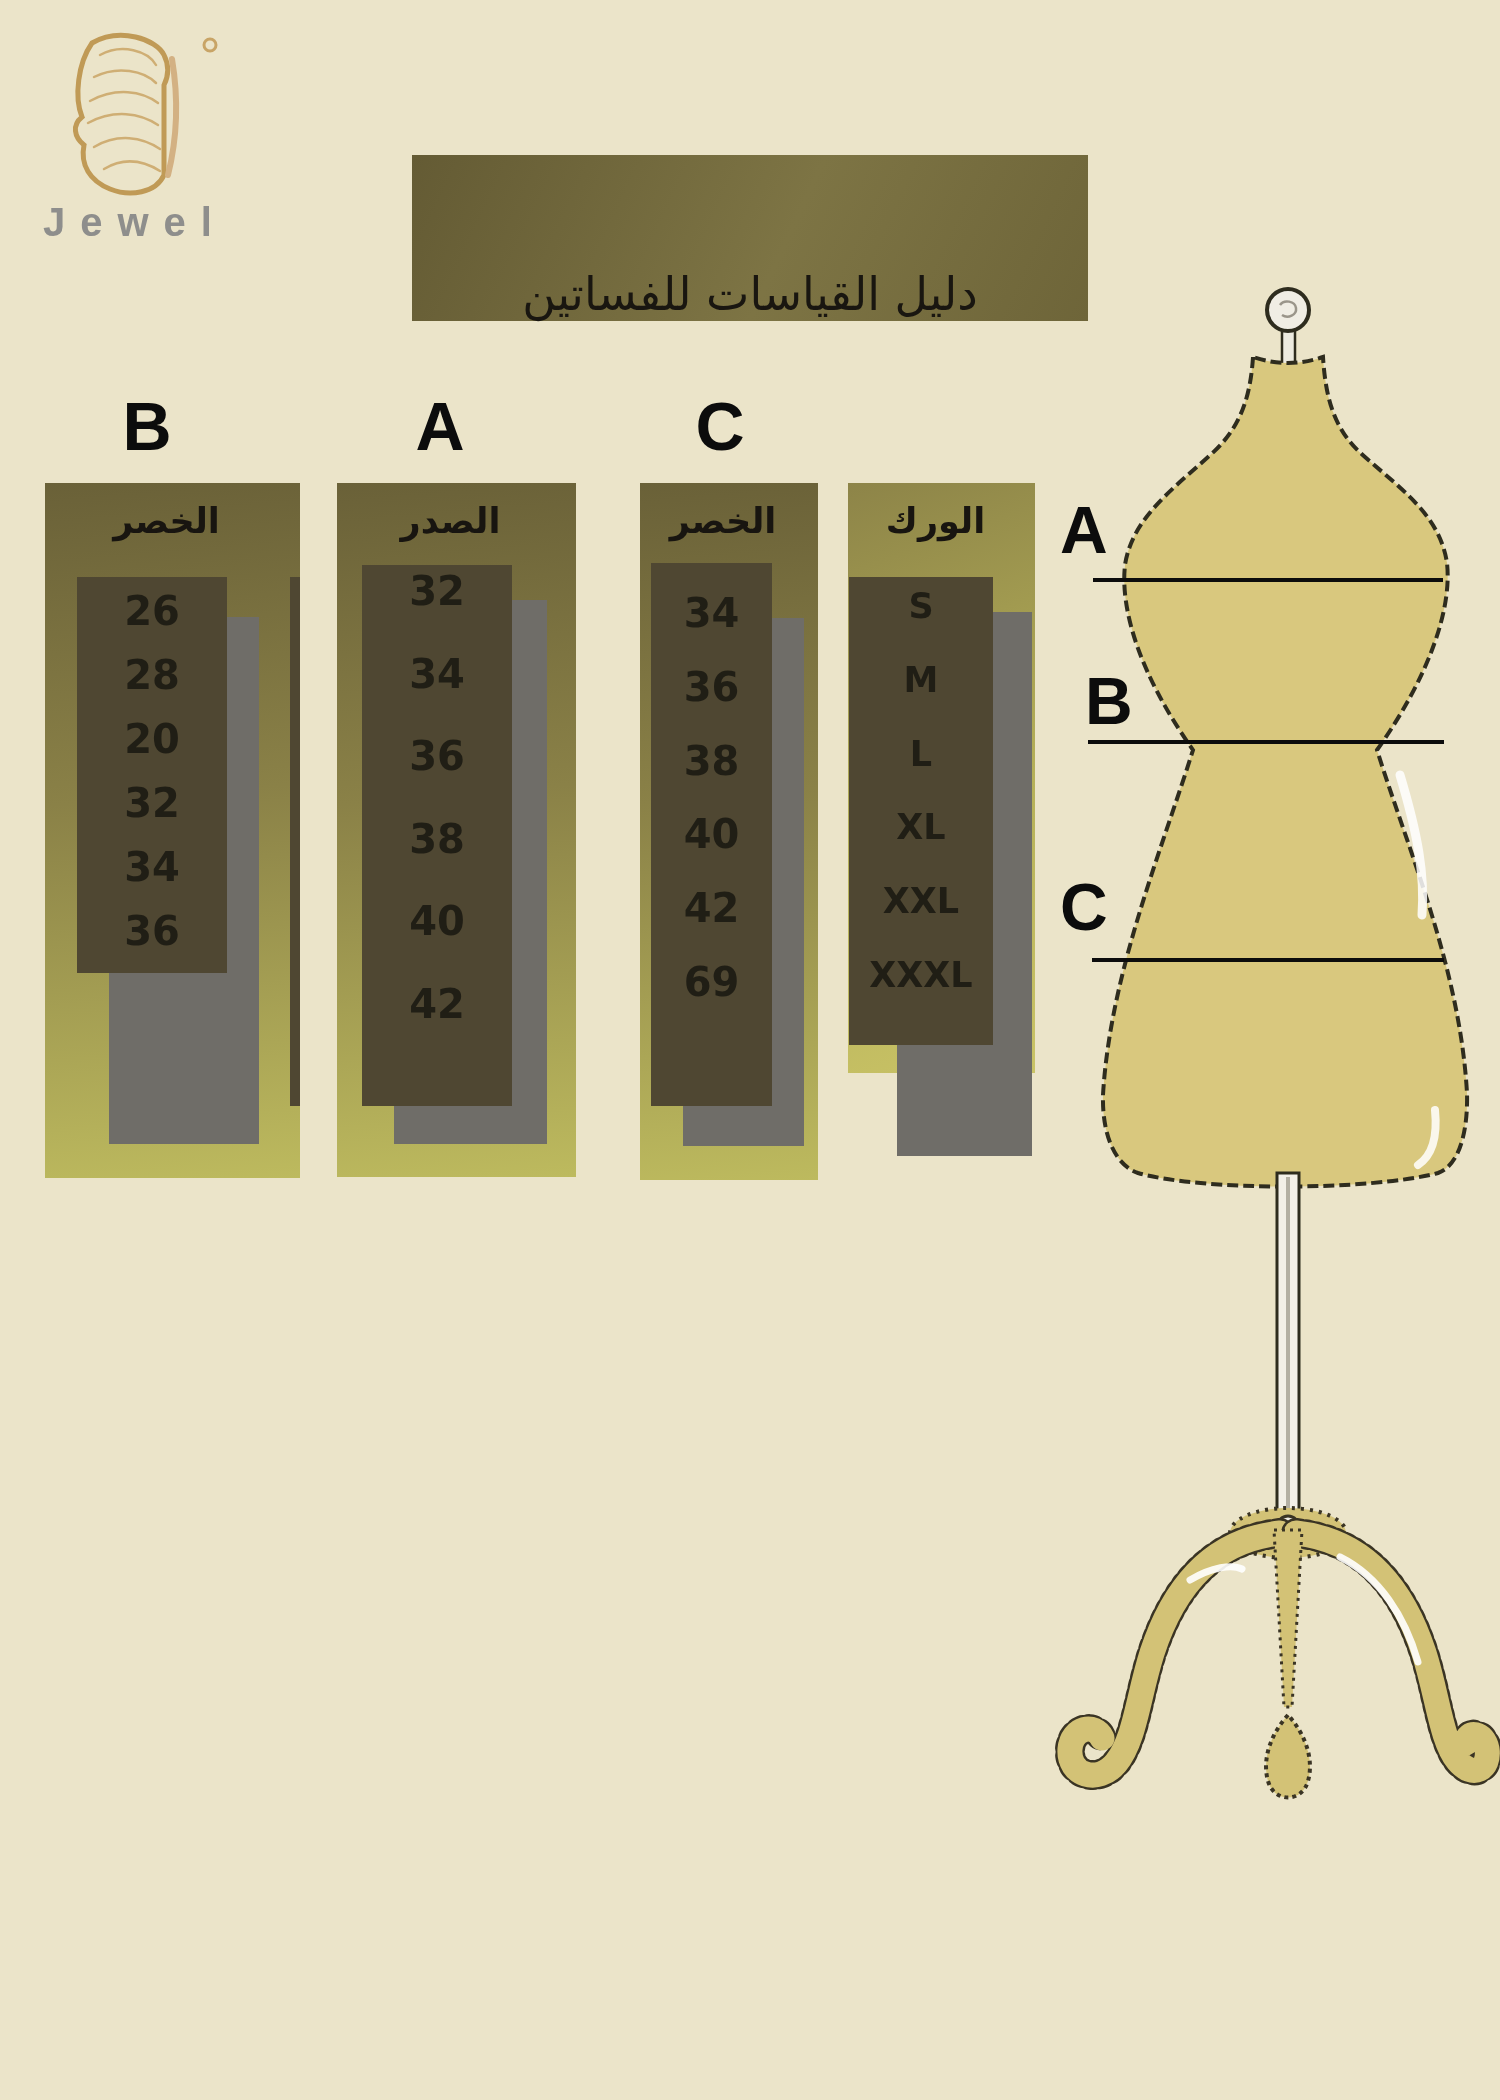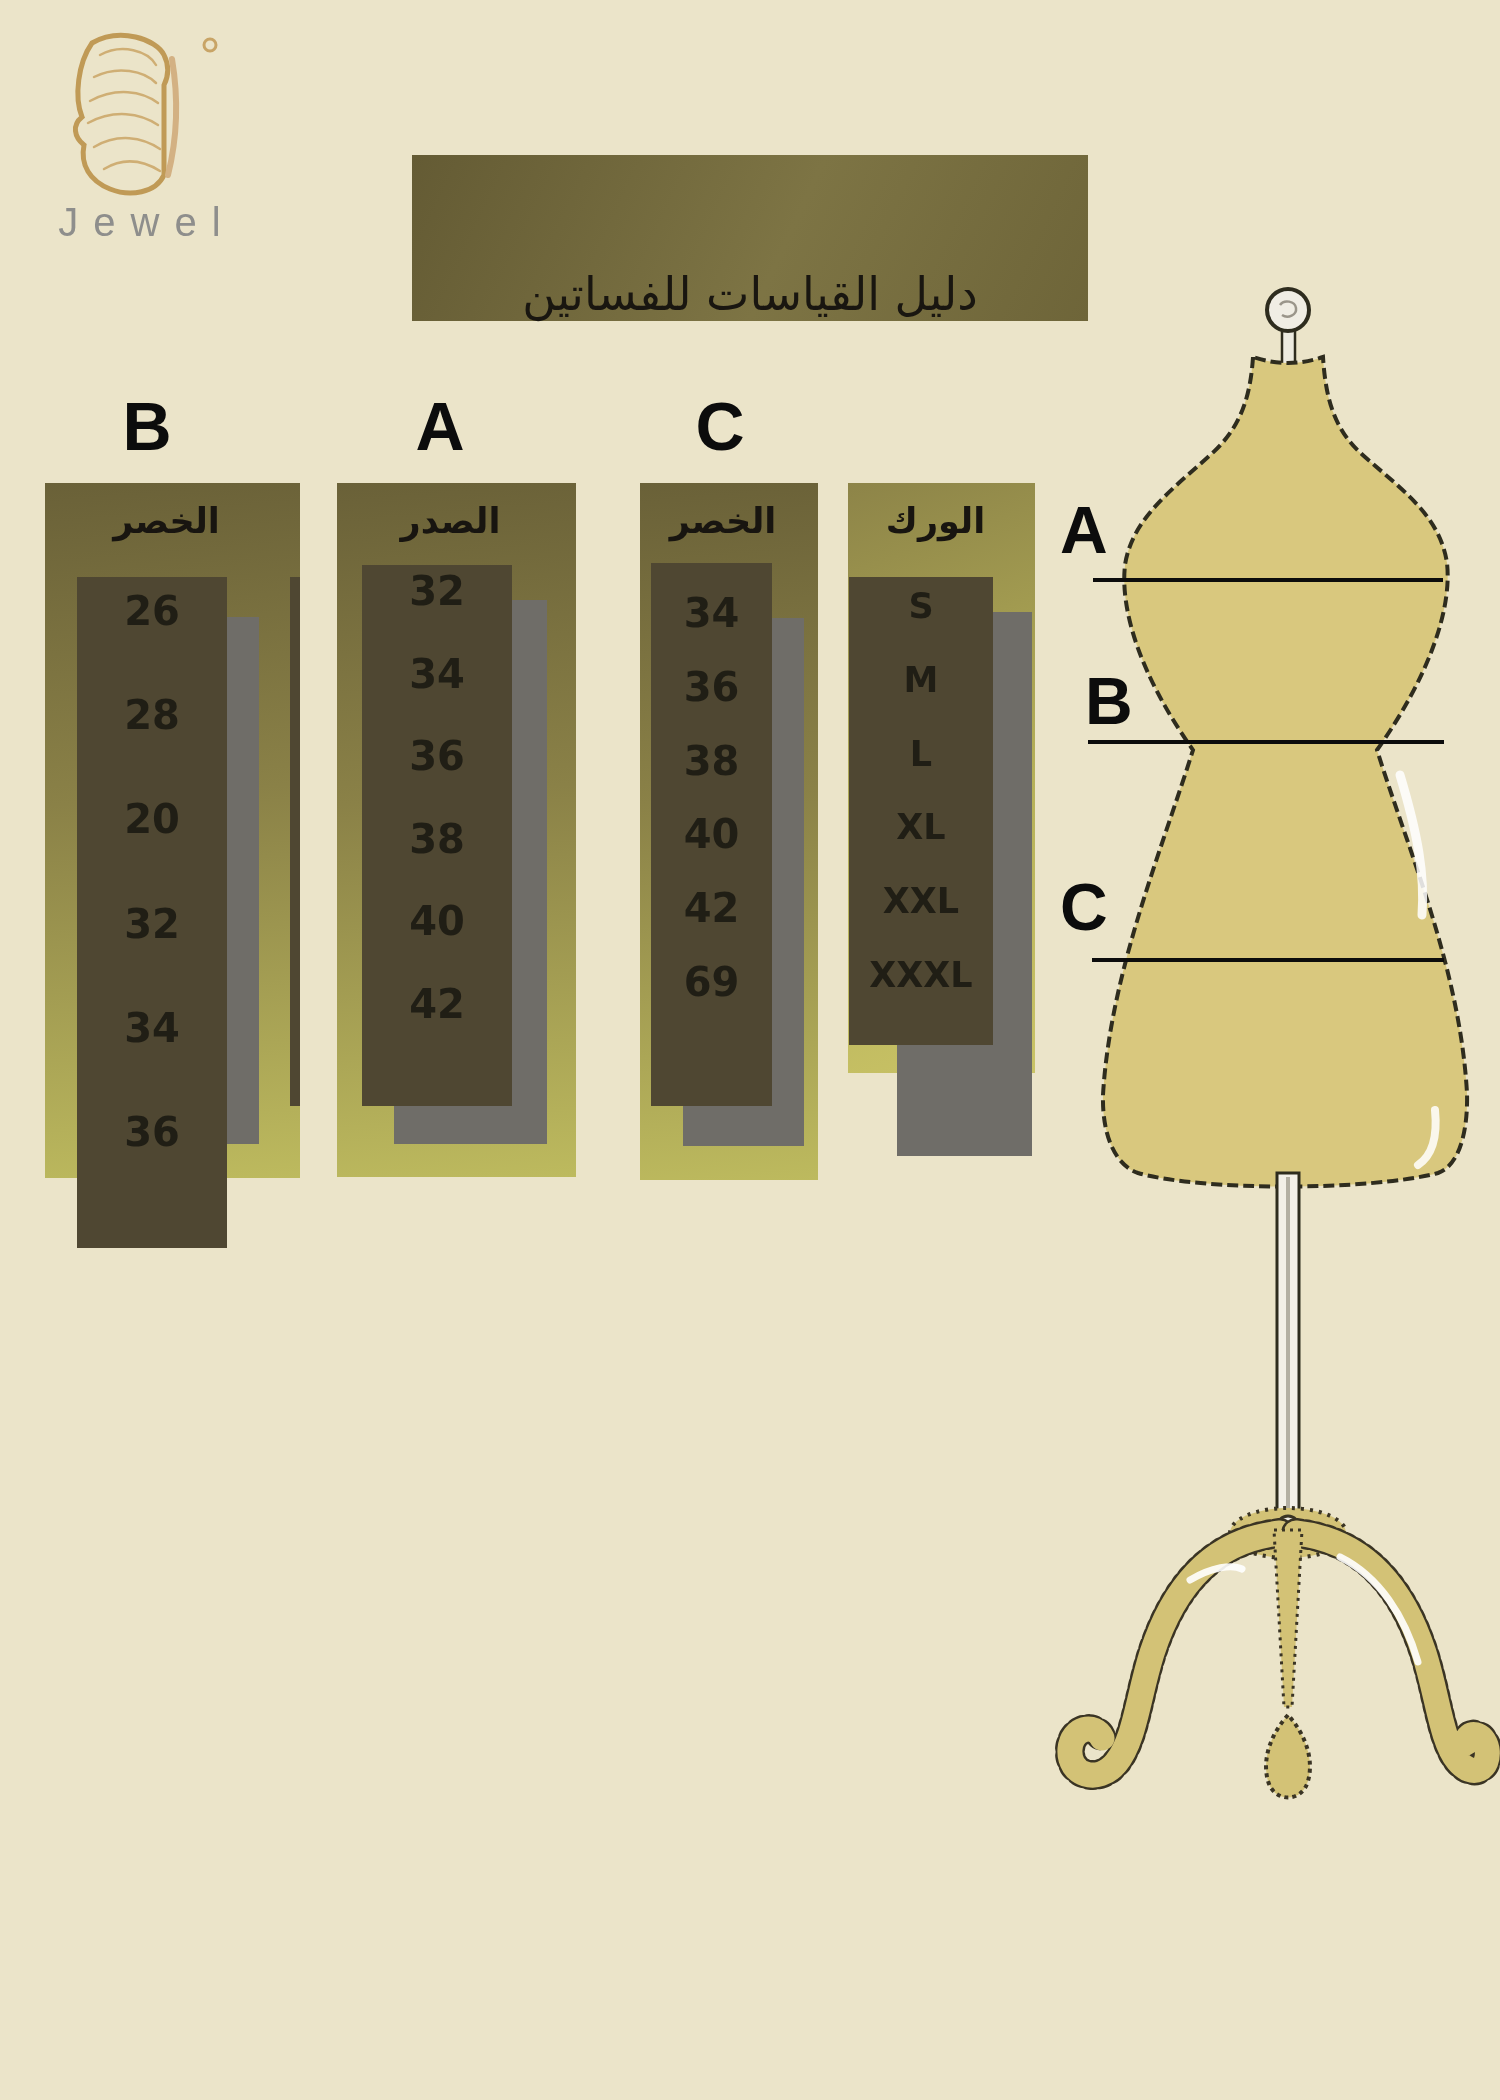--- a/index.html
+++ b/index.html
@@ -1,23 +1,23 @@
 <!DOCTYPE html>
 <html><head>
 <meta charset="utf-8">
 <style>
   html,body{margin:0;padding:0;}
   body{width:1500px;height:2100px;position:relative;background:#ebe4c9;
        font-family:"DejaVu Sans",sans-serif;overflow:hidden;}
   .abs{position:absolute;}
 
   
-  .brand-text{left:52px;top:200px;width:190px;text-align:center;
+  .brand-text{left:40px;top:200px;width:190px;text-align:center;
     font-family:"Liberation Sans",sans-serif;font-size:40px;color:#8e8e8c;
-    letter-spacing:15px;font-weight:400;}
+    letter-spacing:15px;font-weight:700;}
 
   
   .banner{left:412px;top:155px;width:676px;height:166px;
     background:linear-gradient(115deg,#645b34 0%,#7d7444 55%,#6e6539 100%);
     display:flex;align-items:flex-end;justify-content:center;}
   .banner .title{font-size:46px;color:#191610;direction:rtl;}
 
   
   .col-letter{top:392px;width:120px;text-align:center;font-size:68px;
     font-weight:bold;color:#0c0c0c;font-family:"Liberation Sans",sans-serif;
@@ -35,21 +35,21 @@
   .dark-rect{background:#4f4732;display:flex;flex-direction:column;
     justify-content:space-between;align-items:center;box-sizing:border-box;}
   .dark-rect .val{font-size:40px;font-weight:bold;color:#201e15;line-height:1;
     font-family:"DejaVu Sans",sans-serif;}
   .dark-rect.sizes .val{font-size:35px;}
   .edge-strip{background:#4f4732;}
 
   
   .outer.b{left:45px;top:483px;width:255px;height:695px;}
   .shadow-rect.b{left:109px;top:617px;width:150px;height:527px;}
-  .dark-rect.b{left:77px;top:577px;width:150px;height:671px;
+  .dark-rect.b{left:77px;top:577px;width:150px;height:396px;
     padding:14px 0 96px 0;gap:24px;}
   .edge-strip.b{left:290px;top:577px;width:10px;height:529px;}
 
   .outer.a{left:337px;top:483px;width:239px;height:694px;}
   .shadow-rect.a{left:394px;top:600px;width:153px;height:544px;}
   .dark-rect.a{left:362px;top:565px;width:150px;height:541px;
     padding:6px 0 82px 0;}
 
   .outer.c{left:640px;top:483px;width:178px;height:697px;}
   .shadow-rect.c{left:683px;top:618px;width:121px;height:528px;}

